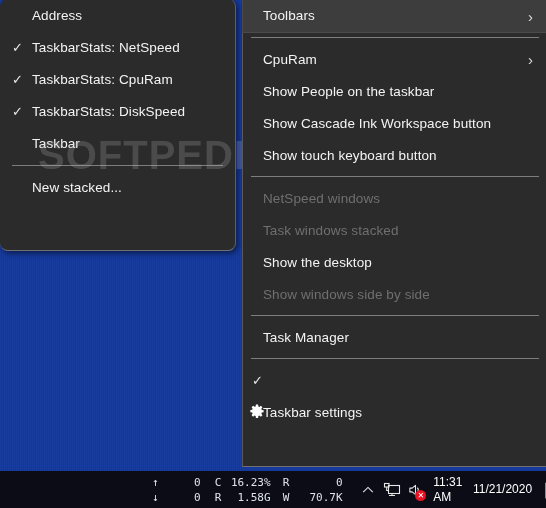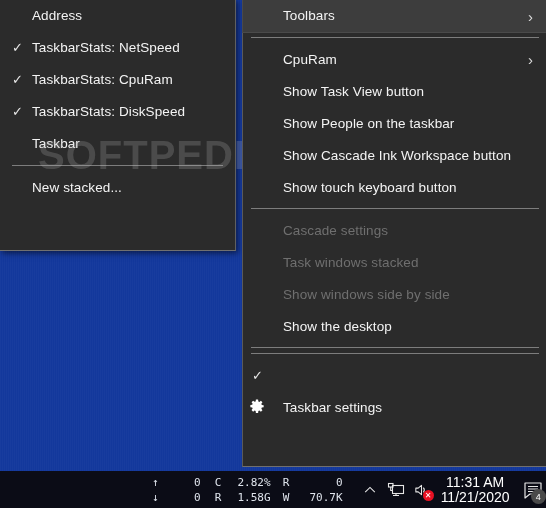--- a/index.html
+++ b/index.html
@@ -63,33 +63,34 @@
     color:#e8e8e8;
   }
 
   
   #left-menu {
     left:0; top:-1px; width:236px; height:252px;
     border-left:none; border-top:none;
     border-right:1px solid #606060;
     border-bottom:1px solid #707070;
     box-shadow:2px 2px 6px rgba(0,0,0,0.55);
+    border-radius:8px;
   }
   #left-menu .menu-item { height:32px; padding-left:32px; }
   #left-menu .check { left:12px; top:50%; transform:translateY(-50%); }
   #left-menu .sep { margin:6px 12px 5px 12px; }
 
   
   #right-menu {
     left:242px; top:-1px; width:305px; height:468px;
     border-top:none; border-right:none;
     border-left:1px solid #5a5a5a;
     border-bottom:1px solid #6f6f6f;
   }
-  #right-menu .menu-item { height:32px; padding-left:40px; }
+  #right-menu .menu-item { height:32px; padding-left:20px; }
   #right-menu .sep { margin:5px 8px 5px 8px; }
   #right-menu .menu-item.first { height:33px; }
   .chev {
     position:absolute; right:14px; top:50%; transform:translateY(-50%);
     font-size:15px; color:#dcdcdc; font-weight:300;
   }
   #right-menu .check { left:9px; top:50%; transform:translateY(-50%); }
   .gear {
     position:absolute; left:6px; top:50%; transform:translateY(-50%);
     width:16px; height:16px; display:block;
@@ -119,22 +120,22 @@
   }
   .ts-row { display:flex; align-items:center; }
   .ts-cell { text-align:right; }
 
   .tray { display:flex; align-items:center; height:37px; }
   .tray-icon {
     width:26px; height:37px; display:flex;
     align-items:center; justify-content:center; color:#e6e6e6;
   }
   #clock {
-    display:flex; flex-direction:column; align-items:center; justify-content:center;
-    font-size:14px; line-height:15px; color:#ffffff; padding:0 6px;
+    display:flex; flex-direction:row; align-items:center; justify-content:center;
+    font-size:12px; line-height:15px; color:#ffffff; padding:0 6px;
     font-family:"Liberation Sans", sans-serif;
   }
   #notif {
     position:relative; width:34px; height:37px;
     display:flex; align-items:center; justify-content:center;
   }
   #notif-badge {
     position:absolute; right:4px; bottom:4px;
     width:15px; height:15px; border-radius:50%;
     background:#4a4a4a; color:#fff; font-size:9px;
@@ -193,56 +194,56 @@
     <span class="chev">›</span>
   </div>
 
   <div class="sep"></div>
 
   <div class="menu-item">
     <span>CpuRam</span>
     <span class="chev">›</span>
   </div>
 
-  <div class="menu-item">
-    <span>Show Task View button</span>
-  </div>
 
   <div class="menu-item">
     <span>Show People on the taskbar</span>
   </div>
 
   <div class="menu-item">
     <span>Show Cascade Ink Workspace button</span>
   </div>
 
   <div class="menu-item">
     <span>Show touch keyboard button</span>
   </div>
 
   <div class="sep"></div>
 
   <div class="menu-item disabled">
-    <span>Cascade settings</span>
+    <span>NetSpeed windows</span>
   </div>
 
   <div class="menu-item disabled">
     <span>Task windows stacked</span>
   </div>
 
+  <div class="menu-item">
+    <span>Show the desktop</span>
+  </div>
+
   <div class="menu-item disabled">
     <span>Show windows side by side</span>
   </div>
 
-  <div class="menu-item">
-    <span>Show the desktop</span>
-  </div>
-
-  <div class="sep"></div>
-
+  <div class="sep"></div>
+
+  <div class="menu-item">
+    <span>Task Manager</span>
+  </div>
 
   <div class="sep"></div>
 
   <div class="menu-item">
     <span class="check">✓</span>
   </div>
 
   <div class="menu-item">
     <span class="gear">
       <svg viewBox="0 0 16 16" width="16" height="16" aria-hidden="true">
@@ -263,21 +264,21 @@
     </div>
     <div class="ts-row">
       <span>↓</span>
       <span class="ts-cell" style="width:42px">0</span>
     </div>
   </div>
 
   <div class="ts-block" style="margin-left:14px;">
     <div class="ts-row">
       <span style="width:12px">C</span>
-      <span class="ts-cell" style="width:44px">2.82%</span>
+      <span class="ts-cell" style="width:44px">16.23%</span>
     </div>
     <div class="ts-row">
       <span style="width:12px">R</span>
       <span class="ts-cell" style="width:44px">1.58G</span>
     </div>
   </div>
 
   <div class="ts-block" style="margin-left:12px;">
     <div class="ts-row">
       <span style="width:12px">R</span>

